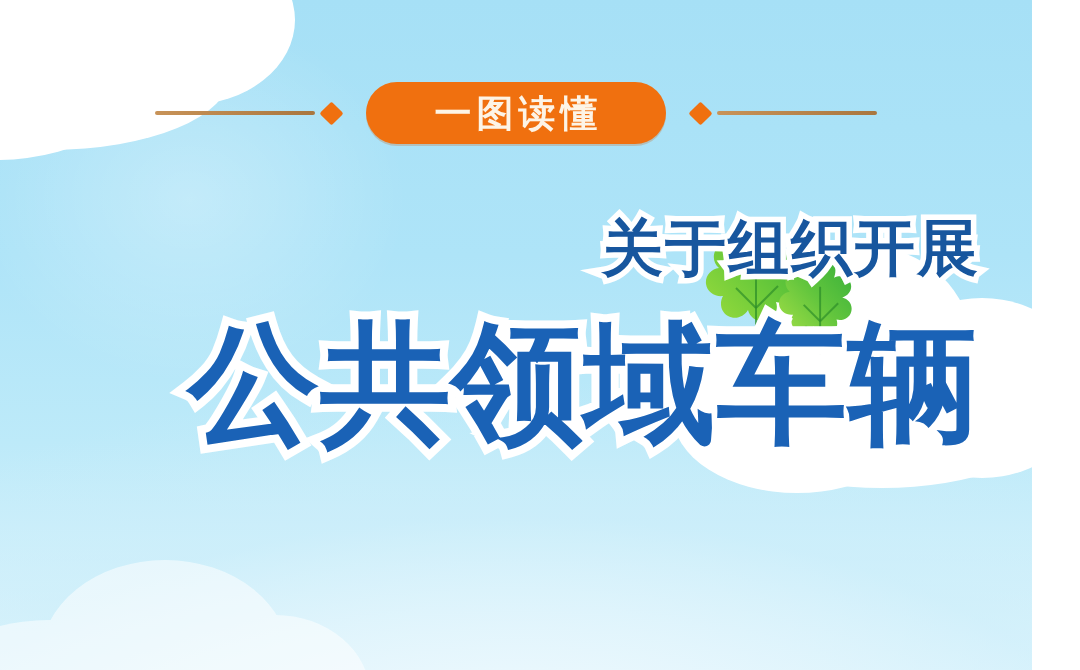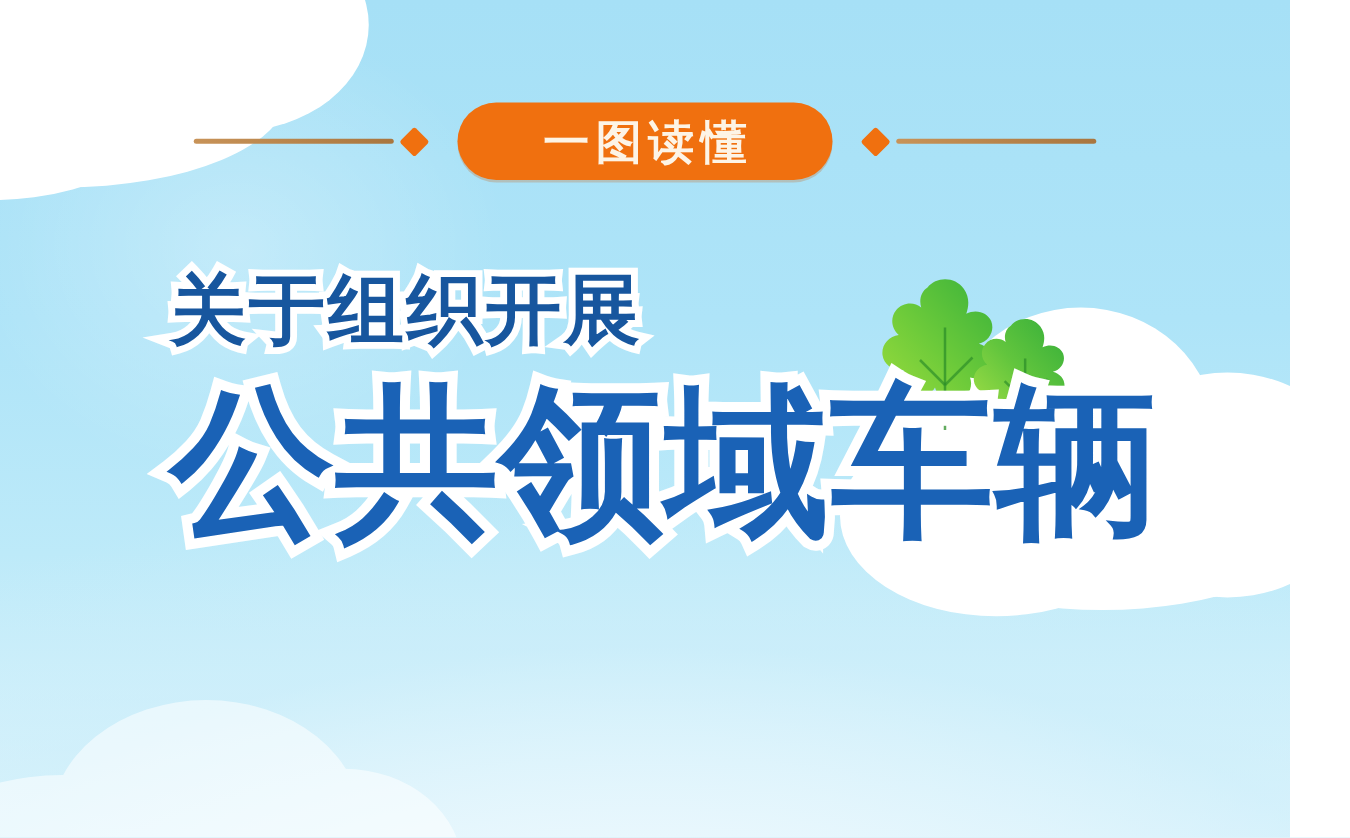--- a/index.html
+++ b/index.html
@@ -8,20 +8,21 @@
     padding: 0;
     background: #ffffff;
   }
   .poster {
     position: relative;
     width: 1032px;
     height: 670px;
     overflow: hidden;
     font-family: "Liberation Sans", "DejaVu Sans", sans-serif;
     background: #ACE3F7;
+    text-align: right;
   }
 
   
   .sky {
     position: absolute;
     inset: 0;
     background:
       radial-gradient(120% 85% at 50% 118%, #ffffff 0%, rgba(232,247,253,0.95) 22%, rgba(205,238,250,0.55) 48%, rgba(172,227,247,0) 72%),
       linear-gradient(180deg, #A6E0F6 0%, #AEE4F8 38%, #BDEAF9 66%, #D3F1FB 88%, #E0F5FD 100%);
   }
@@ -117,21 +118,21 @@
     position: absolute;
     left: 690px;
     top: 222px;
     width: 190px;
     height: 160px;
   }
 
   
   .headline {
     position: absolute;
-    left: 136px;
+    left: 120px;
     top: 214px;
     width: 860px;
   }
   .subtitle {
     font-size: 61px;
     font-weight: bold;
     color: #17569E;
     letter-spacing: 2px;
     line-height: 1.12;
     -webkit-text-stroke: 11px #ffffff;
@@ -143,21 +144,21 @@
     font-size: 131px;
     font-weight: bold;
     color: #1A62B6;
     letter-spacing: 1px;
     line-height: 1.07;
     -webkit-text-stroke: 16px #ffffff;
     paint-order: stroke fill;
     margin: 0;
     white-space: nowrap;
   }
-  .title-line-1 { margin-top: 18px; }
+  .title-line-1 { margin-top: 32px; }
   .title-line-2 { margin-top: 4px; margin-left: 6px; }
 </style>
 </head>
 <body>
 
 <div class="poster">
 
   <div class="sky"></div>
   <div class="sky-tint-left"></div>
 

